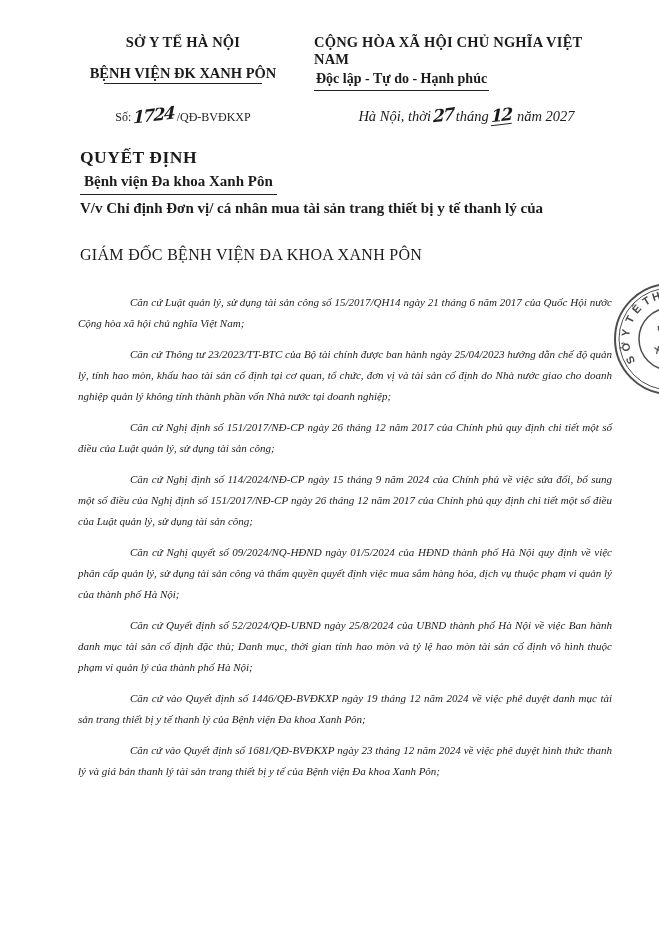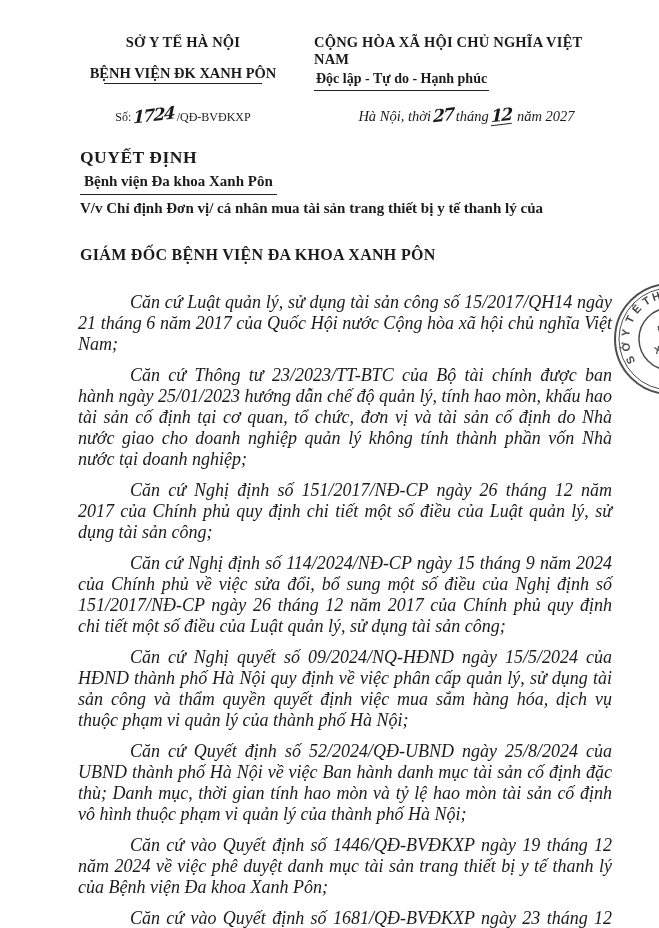--- a/index.html
+++ b/index.html
@@ -49,27 +49,27 @@
     margin: 0 2px;
     line-height: 1;
   }
   .hw-month { border-bottom: 1.1px solid #222; }
 
   
   .title-block { text-align: left; margin: 22px 40px 0 80px; }
   .title-main { font-size: 17.5px; font-weight: 700; letter-spacing: .5px; }
   .subject { font-size: 15px; font-weight: 700; line-height: 21px; margin-top: 3px; }
   .subject-l2 { display: inline-block; border-bottom: 1.5px solid #222; padding: 0 4px 2px 4px; }
-  .authority { font-size: 16px; font-weight: 700; margin-top: 27px; letter-spacing: .3px; }
+  .authority { font-size: 16px; font-weight: 400; margin-top: 27px; letter-spacing: .3px; }
 
   
   .body-text { margin: 28px 47px 0 78px; }
   .body-text p {
     font-style: italic;
-    font-size: 18px;
+    font-size: 11px;
     line-height: 21px;
     text-align: justify;
     text-indent: 52px;
     margin: 0 0 10px 0;
   }
 
   
   .seal-svg { position: absolute; top: 270px; left: 611px; }
 </style>
 </head>
@@ -100,24 +100,24 @@
 
   <div class="title-block">
     <div class="title-main">QUYẾT ĐỊNH</div>
     <div class="subject"><span class="subject-l2">Bệnh viện Đa khoa Xanh Pôn</span></div>
     <div class="subject">V/v Chỉ định Đơn vị/ cá nhân mua tài sản trang thiết bị y tế thanh lý của</div>
     <div class="authority">GIÁM ĐỐC BỆNH VIỆN ĐA KHOA XANH PÔN</div>
   </div>
 
   <div class="body-text">
     <p>Căn cứ Luật quản lý, sử dụng tài sản công số 15/2017/QH14 ngày 21 tháng 6 năm 2017 của Quốc Hội nước Cộng hòa xã hội chủ nghĩa Việt Nam;</p>
-    <p>Căn cứ Thông tư 23/2023/TT-BTC của Bộ tài chính được ban hành ngày 25/01/2023 hướng dẫn chế độ quản lý, tính hao mòn, khấu hao tài sản cố định tại cơ quan, tổ chức, đơn vị và tài sản cố định do Nhà nước giao cho doanh nghiệp quản lý không tính thành phần vốn Nhà nước tại doanh nghiệp;</p>
+    <p>Căn cứ Thông tư 23/2023/TT-BTC của Bộ tài chính được ban hành ngày 25/04/2023 hướng dẫn chế độ quản lý, tính hao mòn, khấu hao tài sản cố định tại cơ quan, tổ chức, đơn vị và tài sản cố định do Nhà nước giao cho doanh nghiệp quản lý không tính thành phần vốn Nhà nước tại doanh nghiệp;</p>
     <p>Căn cứ Nghị định số 151/2017/NĐ-CP ngày 26 tháng 12 năm 2017 của Chính phủ quy định chi tiết một số điều của Luật quản lý, sử dụng tài sản công;</p>
     <p>Căn cứ Nghị định số 114/2024/NĐ-CP ngày 15 tháng 9 năm 2024 của Chính phủ về việc sửa đổi, bổ sung một số điều của Nghị định số 151/2017/NĐ-CP ngày 26 tháng 12 năm 2017 của Chính phủ quy định chi tiết một số điều của Luật quản lý, sử dụng tài sản công;</p>
-    <p>Căn cứ Nghị quyết số 09/2024/NQ-HĐND ngày 15/5/2024 của HĐND thành phố Hà Nội quy định về việc phân cấp quản lý, sử dụng tài sản công và thẩm quyền quyết định việc mua sắm hàng hóa, dịch vụ thuộc phạm vi quản lý của thành phố Hà Nội;</p>
+    <p>Căn cứ Nghị quyết số 09/2024/NQ-HĐND ngày 01/5/2024 của HĐND thành phố Hà Nội quy định về việc phân cấp quản lý, sử dụng tài sản công và thẩm quyền quyết định việc mua sắm hàng hóa, dịch vụ thuộc phạm vi quản lý của thành phố Hà Nội;</p>
     <p>Căn cứ Quyết định số 52/2024/QĐ-UBND ngày 25/8/2024 của UBND thành phố Hà Nội về việc Ban hành danh mục tài sản cố định đặc thù; Danh mục, thời gian tính hao mòn và tỷ lệ hao mòn tài sản cố định vô hình thuộc phạm vi quản lý của thành phố Hà Nội;</p>
     <p>Căn cứ vào Quyết định số 1446/QĐ-BVĐKXP ngày 19 tháng 12 năm 2024 về việc phê duyệt danh mục tài sản trang thiết bị y tế thanh lý của Bệnh viện Đa khoa Xanh Pôn;</p>
     <p>Căn cứ vào Quyết định số 1681/QĐ-BVĐKXP ngày 23 tháng 12 năm 2024 về việc phê duyệt hình thức thanh lý và giá bán thanh lý tài sản trang thiết bị y tế của Bệnh viện Đa khoa Xanh Pôn;</p>
 
   </div>
 
   <svg class="seal-svg" width="120" height="140" viewBox="0 0 120 140" aria-hidden="true">
     <g stroke="#2f2f2f" fill="none" opacity="0.85">
       <circle cx="59" cy="69" r="55" stroke-width="2"></circle>
       <circle cx="59" cy="69" r="51" stroke-width="1"></circle>

